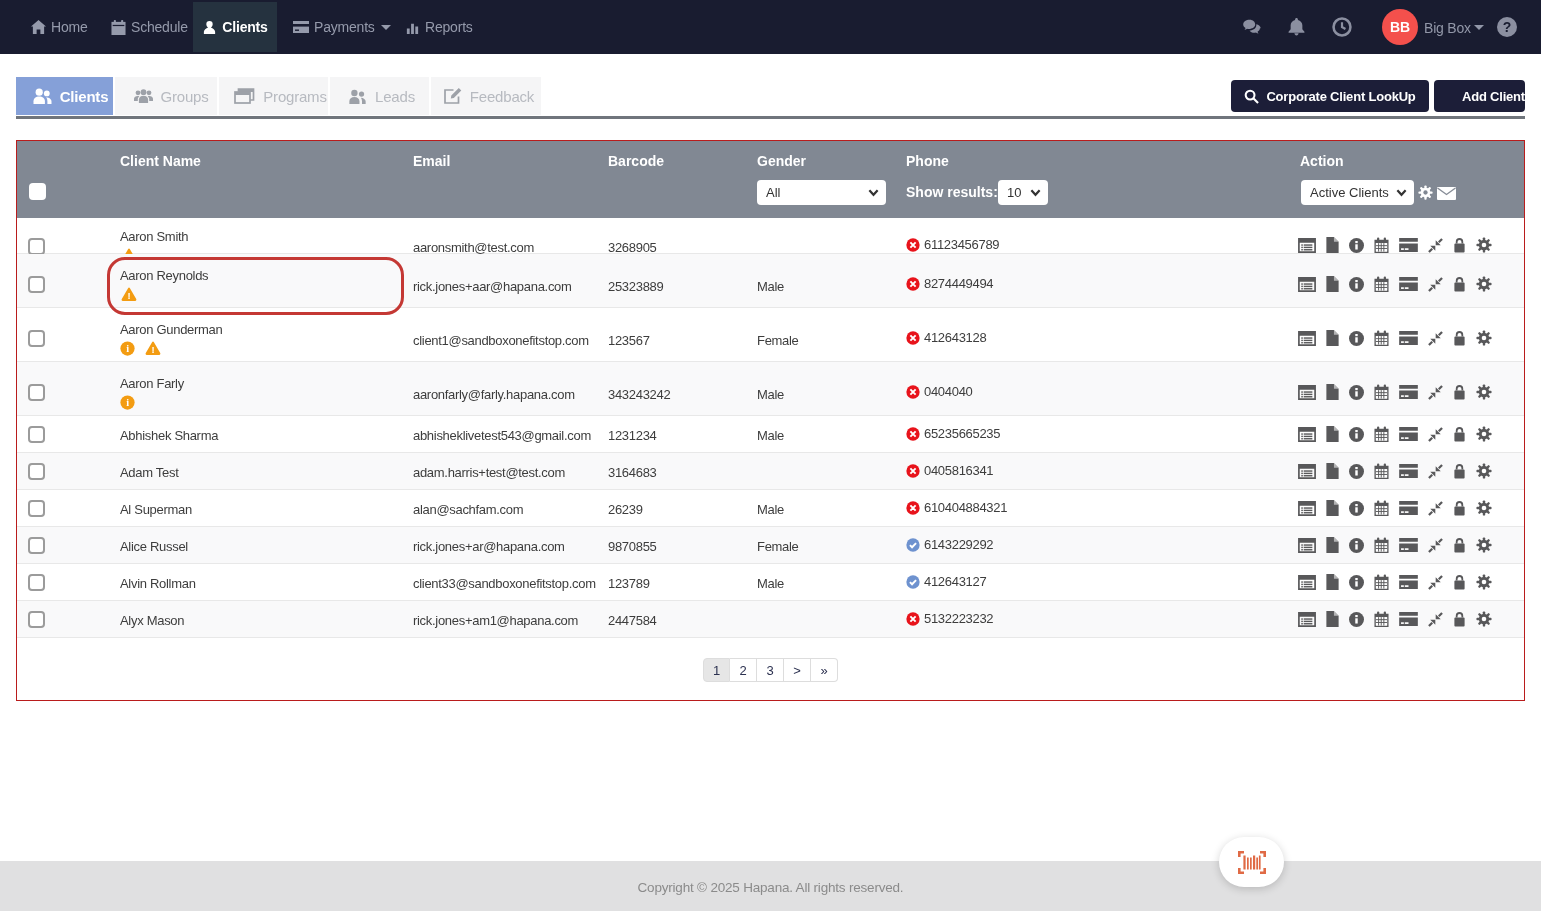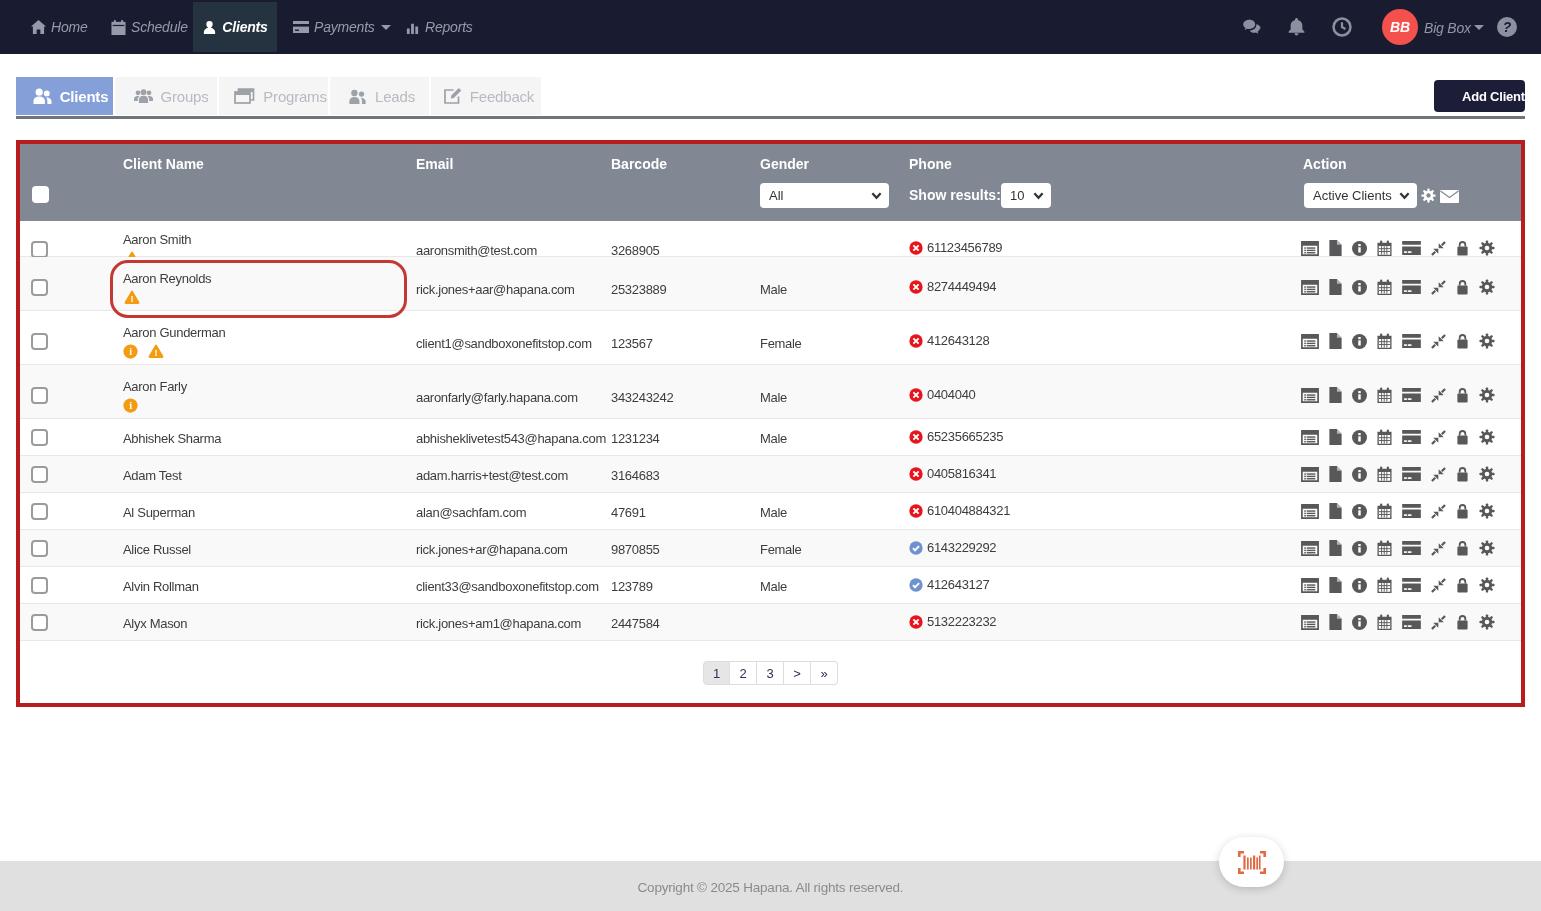--- a/index.html
+++ b/index.html
@@ -1,20 +1,20 @@
 <!DOCTYPE html>
 <html><head>
 <meta charset="utf-8">
 <style>
 * { margin:0; padding:0; box-sizing:border-box; }
 html,body { width:1541px; height:911px; background:#fff; font-family:"Liberation Sans", sans-serif; overflow:hidden; }
 body { position:relative; }
 
 
-.navbar { height:54px; background:#191c30; position:relative;font-style:italic; }
+.navbar { height:54px; background:#191c30; position:relative; }
 .nav-item { position:absolute; top:0; height:54px; display:flex; align-items:center; color:#959aab; font-size:14px; letter-spacing:-0.2px; }
 .nav-item svg { margin-right:5px; }
 .nav-item.active { background:#25323f; color:#fff; font-weight:bold; top:2px; height:50px; }
 .nv { position:absolute; color:#8b8fa0; }
 .avatar { position:absolute; left:1382px; top:9px; width:36px; height:36px; border-radius:50%; background:#f4504c; color:#fff; font-weight:bold; font-size:14px; display:flex; align-items:center; justify-content:center; }
 .username { position:absolute; left:1424px; top:20px; color:#9297a8; font-size:14px; letter-spacing:-0.2px; }
 .caret { position:absolute; left:1474px; top:25px; width:0; height:0; border-left:5px solid transparent; border-right:5px solid transparent; border-top:5px solid #9297a8; }
 
 
 .tabsrow { position:absolute; left:16px; top:77px; right:16px; height:38px; }
@@ -22,21 +22,21 @@
 .tab { display:flex; align-items:center; justify-content:center; font-size:15px; background:#f5f5f6; color:#b7bac0; margin-right:2px; letter-spacing:-0.2px; }
 .tab svg { margin-right:8px; }
 .tab.active { background:#85a0d8; color:#fff; font-weight:bold; }
 .darkline { position:absolute; left:16px; top:116px; right:16px; height:3px; background:#70757c; }
 .topbtns { position:absolute; top:80px; right:16px; display:flex; }
 .btn { background:#1c1e38; color:#fff; font-size:13px; letter-spacing:-0.2px; font-weight:bold; border-radius:4px; height:32px; display:flex; align-items:center; justify-content:center; }
 .btn.lookup { width:198px; margin-right:5px; }
 .btn.add { width:91px;padding-left:28px; }
 
 
-.panel { position:absolute; left:16px; top:140px; width:1509px; border:4px solid #b91c1c; background:#fff; }
+.panel { position:absolute; left:16px; top:140px; width:1509px; border:1px solid #b91c1c; background:#fff; }
 .thead { background:#818893; height:77px; position:relative; }
 .thead .lbl { position:absolute; top:12px; color:#fff; font-weight:bold; font-size:14px; }
 .ctl { position:absolute; top:39px; height:25px; }
 .search { width:617px; height:25px; border:none; border-radius:4px; font-size:12.5px; color:#55585e; padding-left:6px; background:#fff; font-family:inherit; letter-spacing:-0.2px; }
 .search::placeholder { color:#55585e; opacity:1; }
 .selwrap { position:absolute; top:39px; height:25px; background:#fff; border-radius:4px; }
 .selwrap .seltext { position:absolute; left:9px; top:5px; font-size:13px; color:#333; }
 .selwrap svg.chev { position:absolute; right:7px; top:7px; }
 .cb { position:absolute; width:17px; height:17px; background:#fff; border:2px solid #9b9b9b; border-radius:4px; }
 .thead .cb { left:12px; top:42px; border:none; }
@@ -139,20 +139,24 @@
           <path d="M13.2 9.3c2.7.2 5 1.8 5 3.9V16h-3.9v-3c0-1.4-.4-2.6-1.1-3.7z"></path>
         </svg>Leads</div>
     <div class="tab" style="width:110px; padding-left:6px"><svg width="18" height="16" viewBox="0 0 18 16" fill="none" stroke="#9da1a8" stroke-width="1.7">
           <path d="M14.5 8.5V15H1V2h8.5"></path>
           <path d="M7.3 7.5L14.8 0l2.5 2.5-7.5 7.5-3 .5.5-3z" fill="#9da1a8" stroke="none"></path>
         </svg>Feedback</div>
   </div>
 </div>
 <div class="darkline"></div>
 <div class="topbtns">
+  <div class="btn lookup"><svg width="15" height="15" viewBox="0 0 16 16" fill="none" stroke="#fff" stroke-width="2.2" style="margin-right:7px">
+        <circle cx="6.5" cy="6.5" r="4.7"></circle>
+        <path d="M10.2 10.2L15 15"></path>
+      </svg>Corporate Client LookUp</div>
   <div class="btn add">Add Client</div>
 </div>
 
 <div class="panel">
   <div class="thead">
     <div class="cb"></div>
     <div class="lbl" style="left:103px">Client Name</div>
     <div class="lbl" style="left:396px">Email</div>
     <div class="lbl" style="left:591px">Barcode</div>
     <div class="lbl" style="left:740px">Gender</div>
@@ -516,21 +520,21 @@
                 </g>
               </g>
             </g>
             <circle cx="8" cy="8" r="2.3" fill="#fff"></circle>
           </svg>
         </div>
       </div>
       <div class="row" style="height:37px">
         <div class="cb" style="top:10px"></div>
         <div class="cell c-name" style="top:12px">Abhishek Sharma</div>
-        <div class="cell c-email" style="top:12px">abhisheklivetest543@hapana.com</div>
+        <div class="cell c-email" style="top:12px">abhisheklivetest543@gmail.com</div>
         <div class="cell c-barcode" style="top:12px">1231234</div>
         <div class="cell c-gender" style="top:12px">Male</div>
         <div class="cell c-phone" style="top:10px"><svg width="14" height="14" viewBox="0 0 16 16">
             <circle cx="8" cy="8" r="7.6" fill="#e8131b"></circle>
             <path d="M5 5l6 6M11 5l-6 6" stroke="#fff" stroke-width="2.2"></path>
           </svg>65235665235</div>
         <div class="cell c-act" style="top:10px">
           <svg width="18" height="16" viewBox="0 0 19 17" fill="#58585a">
             <path d="M0 1h19v16H0V1zm1.8 5v9.2h15.4V6H1.8z"></path>
             <rect x="3.4" y="7.8" width="1.7" height="1.5"></rect>
@@ -659,21 +663,21 @@
               </g>
             </g>
             <circle cx="8" cy="8" r="2.3" fill="#fff"></circle>
           </svg>
         </div>
       </div>
       <div class="row" style="height:37px">
         <div class="cb" style="top:10px"></div>
         <div class="cell c-name" style="top:12px">Al Superman</div>
         <div class="cell c-email" style="top:12px">alan@sachfam.com</div>
-        <div class="cell c-barcode" style="top:12px">47691</div>
+        <div class="cell c-barcode" style="top:12px">26239</div>
         <div class="cell c-gender" style="top:12px">Male</div>
         <div class="cell c-phone" style="top:10px"><svg width="14" height="14" viewBox="0 0 16 16">
             <circle cx="8" cy="8" r="7.6" fill="#e8131b"></circle>
             <path d="M5 5l6 6M11 5l-6 6" stroke="#fff" stroke-width="2.2"></path>
           </svg>610404884321</div>
         <div class="cell c-act" style="top:10px">
           <svg width="18" height="16" viewBox="0 0 19 17" fill="#58585a">
             <path d="M0 1h19v16H0V1zm1.8 5v9.2h15.4V6H1.8z"></path>
             <rect x="3.4" y="7.8" width="1.7" height="1.5"></rect>
             <rect x="6" y="7.8" width="9.2" height="1.5"></rect>

